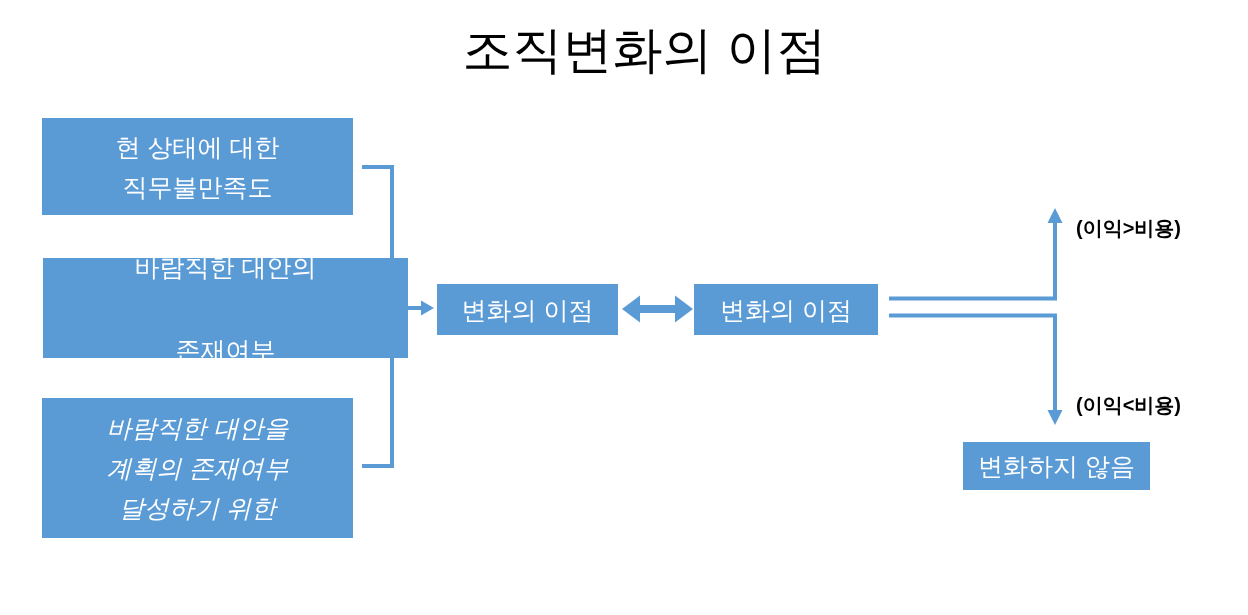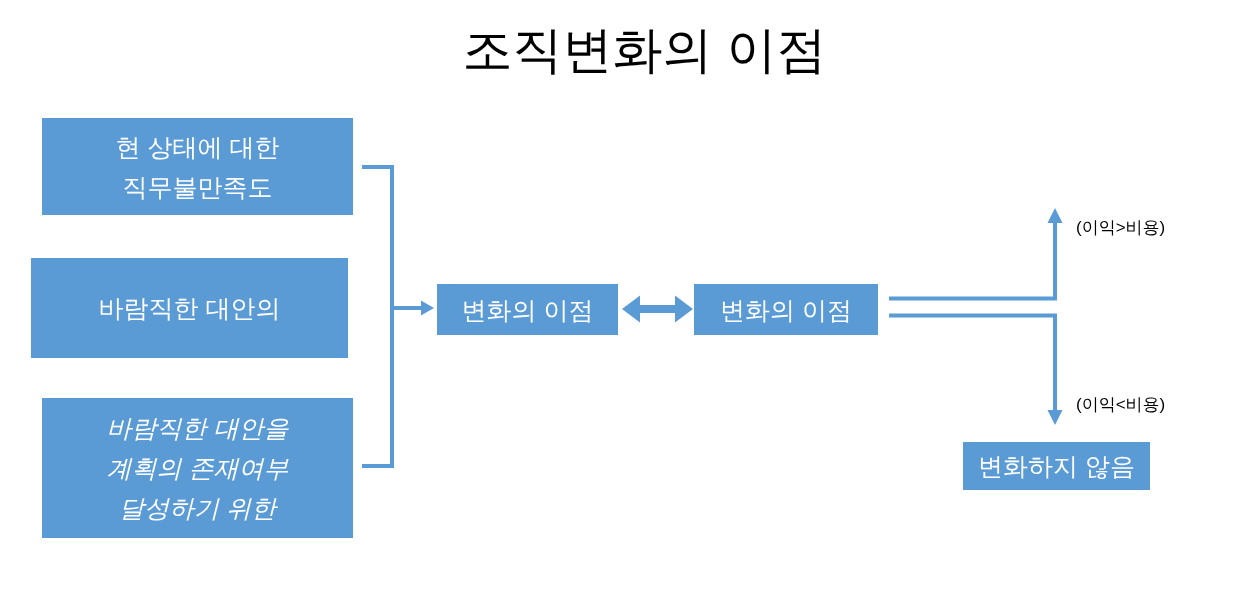--- a/index.html
+++ b/index.html
@@ -21,31 +21,32 @@
   .box {
     position:absolute;
     background:var(--accent-blue,#5B9BD5);
     color:var(--box-text,#FFFFFF);
     display:flex; flex-direction:column;
     align-items:center; justify-content:center;
     text-align:center;
     font-size:25px; line-height:40px;
   }
   .box-1 { left:42px;  top:118px; width:311px; height:97px; }
-  .box-2 { left:31px;  top:258px; width:317px; height:100px;gap:43px; }
+  .box-2 { left:43px;  top:258px; width:365px; height:100px;gap:43px; }
   .box-3 { left:42px;  top:398px; width:311px; height:140px;font-style:italic; }
   .benefit-left  { left:437px; top:284px; width:181px; height:51px; }
   .benefit-right { left:694px; top:284px; width:184px; height:51px; }
   .outcome-top    { left:963px; top:145px; width:185px; height:48px; }
   .outcome-bottom { left:963px; top:442px; width:187px; height:48px; }
   .cond {
     position:absolute;
-    font-size:17px; line-height:30px;
+    font-size:20px; line-height:30px;
     color:var(--label-text,#000000);
     white-space:nowrap;
+    font-weight:bold;
   }
   .cond-top    { left:1076px; top:213px; }
   .cond-bottom { left:1076px; top:390px;text-align:right; }
   .connector-layer {
     position:absolute; left:0; top:0;
     width:1248px; height:615px;
     pointer-events:none;
   }
   .stroke { stroke:var(--accent-blue,#5B9BD5); stroke-width:4; fill:none; }
   .stroke-thick { stroke:var(--accent-blue,#5B9BD5); stroke-width:8; fill:none; }
@@ -57,20 +58,21 @@
 <div class="canvas">
 
   <h1 class="title">조직변화의 이점</h1>
 
   <div class="box box-1">
     <div>현 상태에 대한</div>
     <div>직무불만족도</div>
   </div>
   <div class="box box-2">
     <div>바람직한 대안의</div>
+    <div>존재여부</div>
   </div>
   <div class="box box-3">
     <div>바람직한 대안을</div>
     <div>계획의 존재여부</div>
     <div>달성하기 위한</div>
   </div>
 
   <div class="box benefit-left">
     <div>변화의 이점</div>
   </div>

